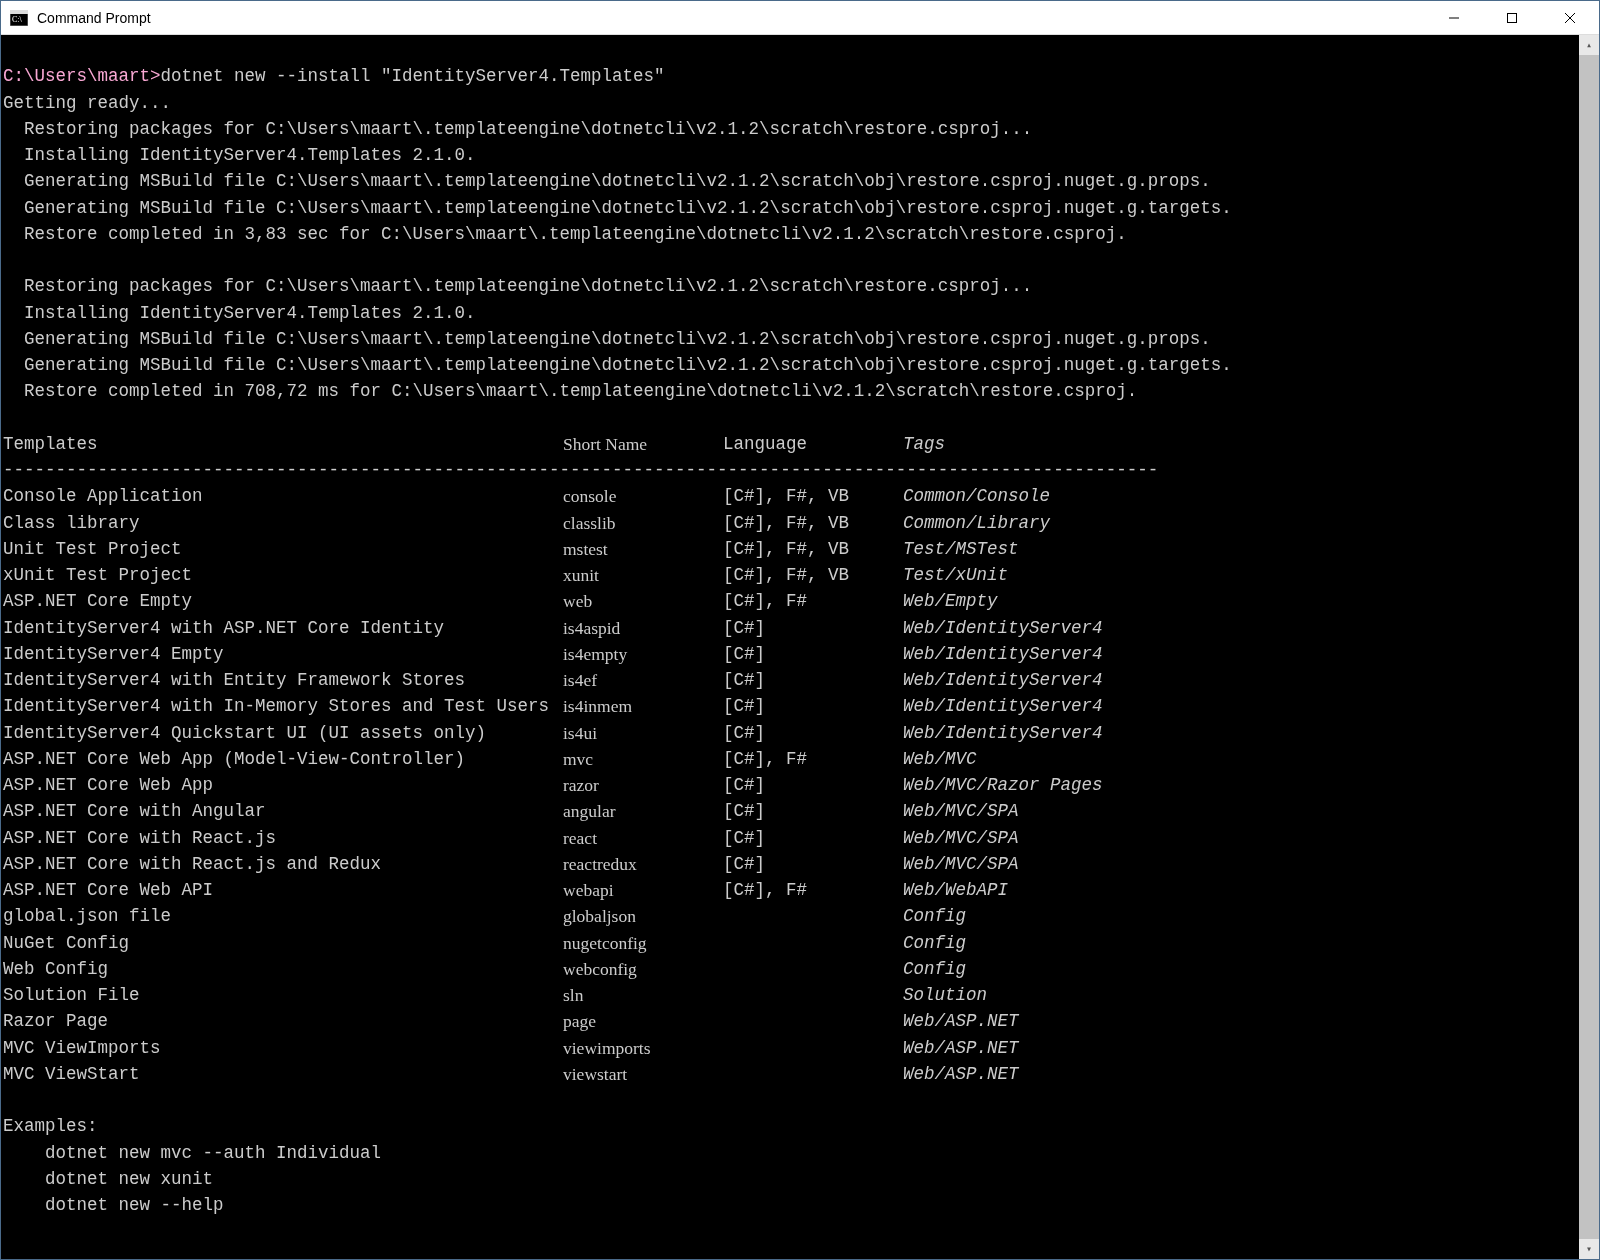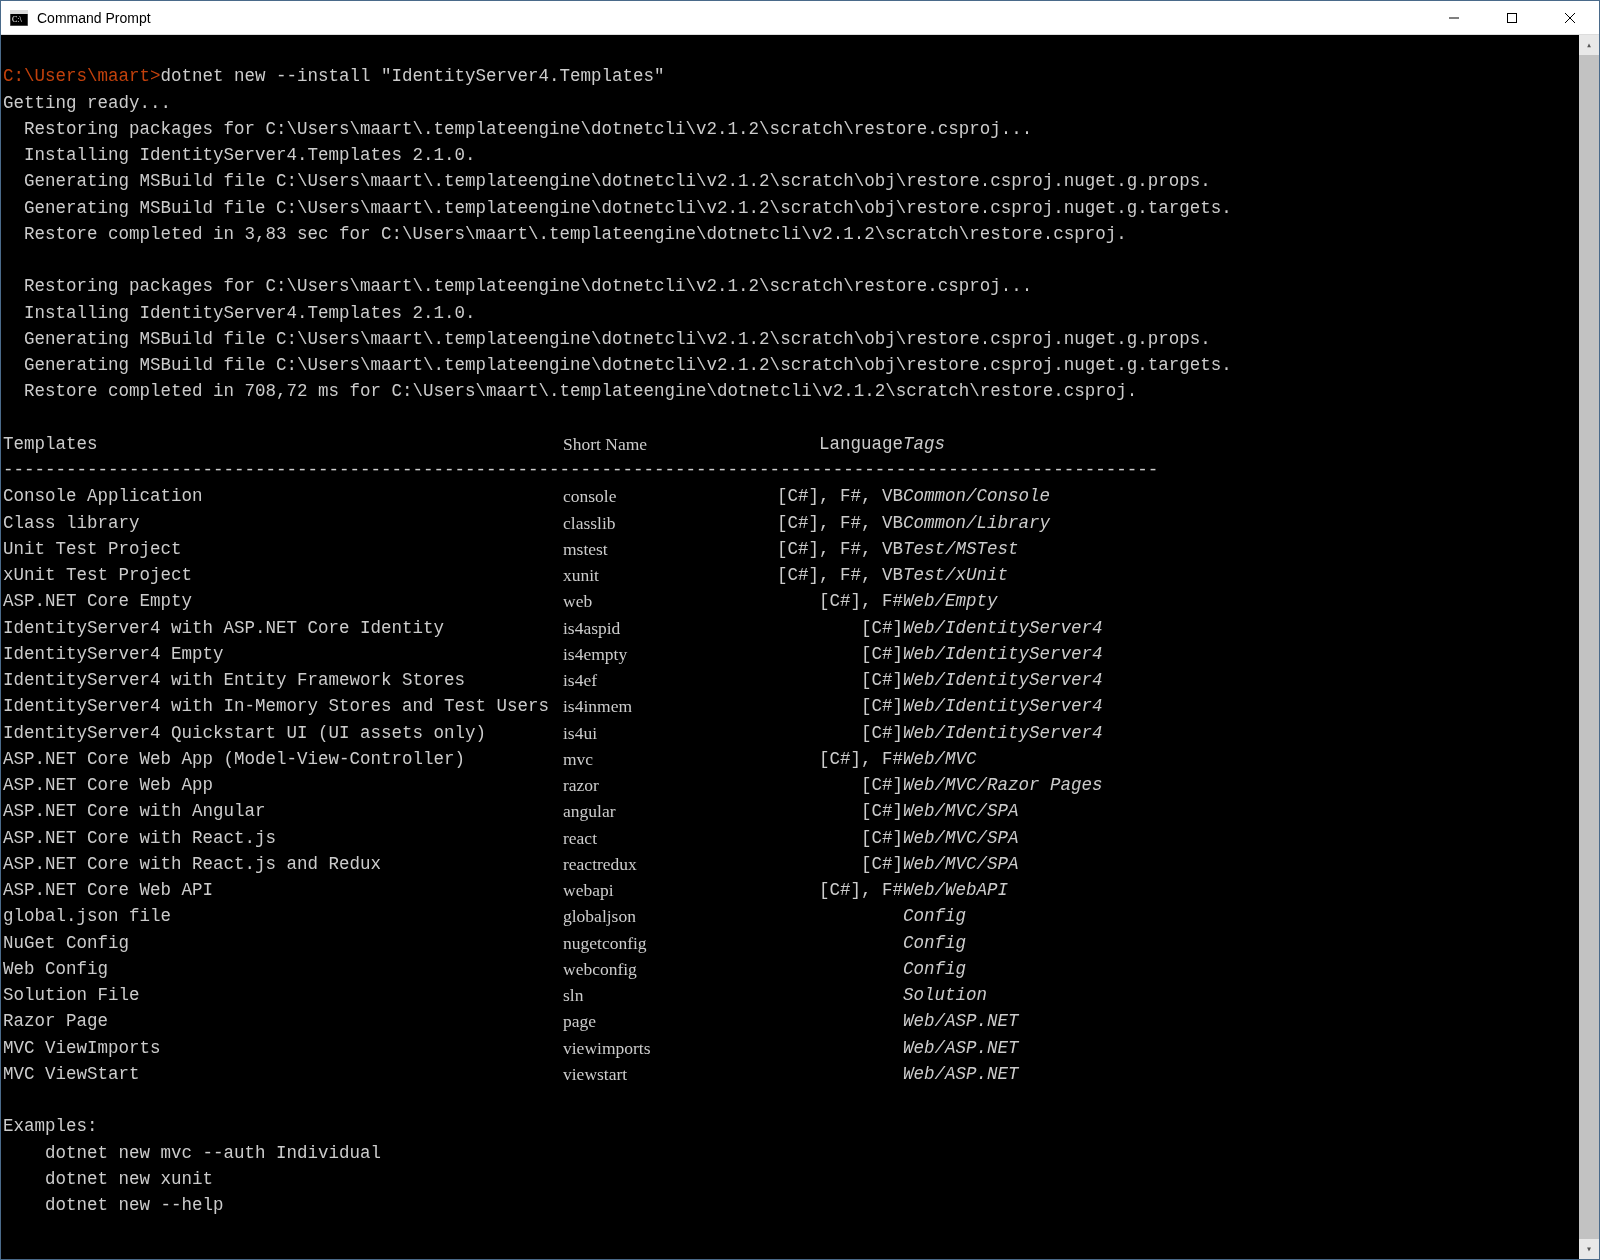--- a/index.html
+++ b/index.html
@@ -86,25 +86,25 @@
       display: flex;
       align-items: center;
       justify-content: center;
       font-size: 10px;
       color: #555;
       background: #e8e8e8;
     }
     .scroll-arrow.up { top: 0; }
     .scroll-arrow.down { bottom: 0; }
     .line { display: block; }
-    .prompt-path { color: #c2410c; text-align: center; }
+    .prompt-path { color: #f9a8d4; text-align: center; }
     .table-row { display: flex; }
     .col-tmpl { width: 560px; flex-shrink: 0; }
     .col-short { width: 160px; flex-shrink: 0; font-family: Liberation Serif, serif; }
-    .col-lang  { width: 180px; flex-shrink: 0; text-align: right; }
+    .col-lang  { width: 180px; flex-shrink: 0; }
     .col-tags  { flex: 1; font-style: italic; }
     .dashes {
       letter-spacing: 0;
       color: #cccccc;
     }
     .cmd-icon-svg { display:block; }
   </style>
 </head>
 <body>
 

